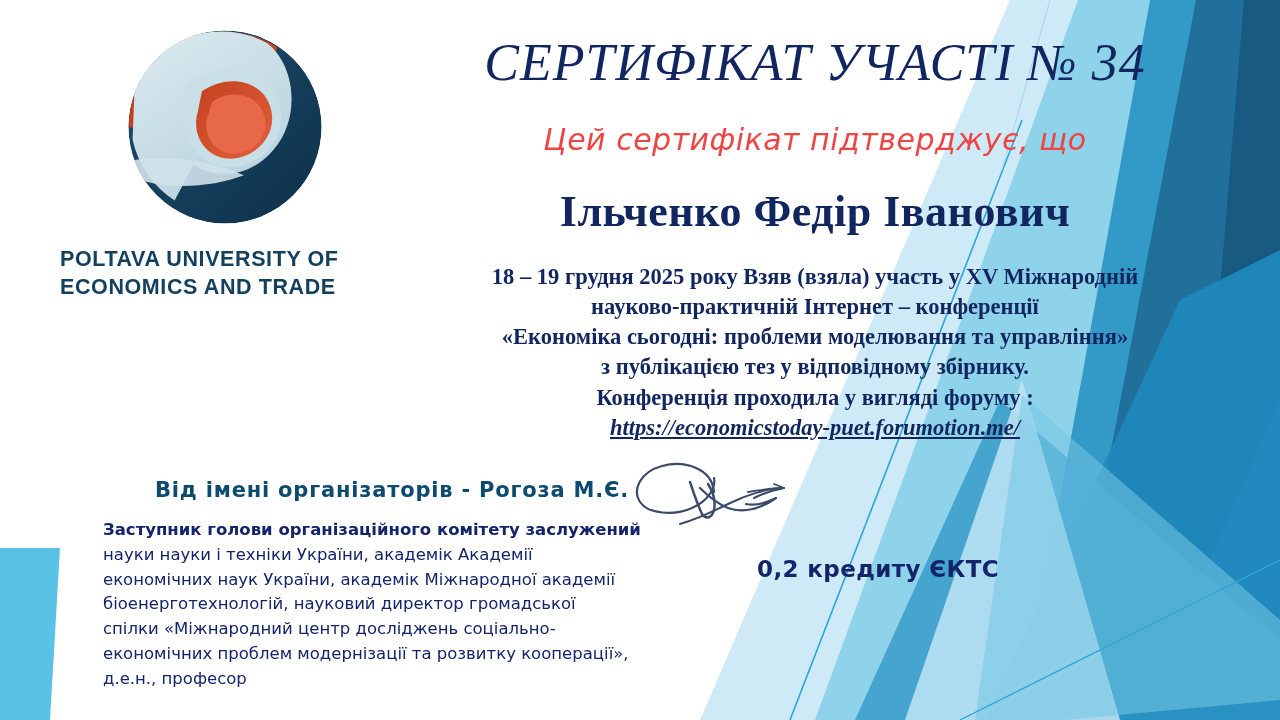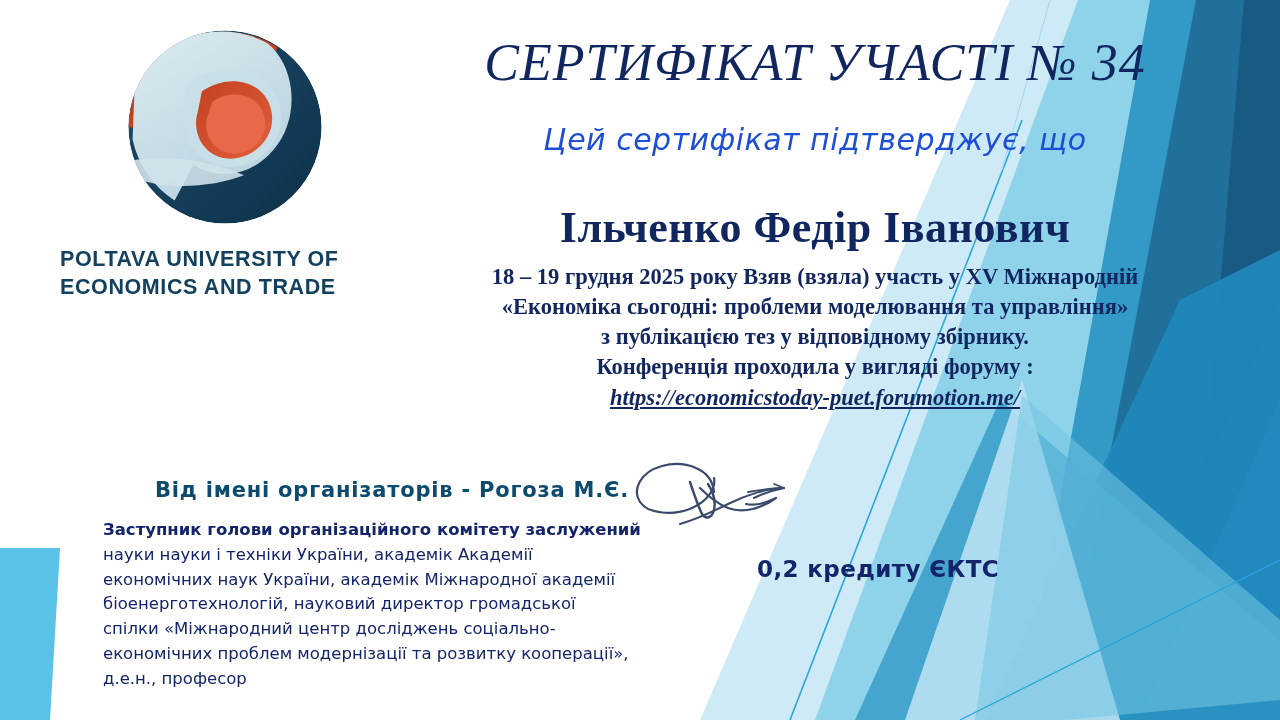--- a/index.html
+++ b/index.html
@@ -74,36 +74,35 @@
   #cert-subtitle {
     position: absolute;
     left: 420px;
     top: 122px;
     width: 790px;
     text-align: center;
     font-family: "DejaVu Sans", sans-serif;
     font-style: italic;
     font-size: 30px;
     letter-spacing: 0.5px;
-    color: #1d4ed8;
+    color: #ef4444;
     white-space: nowrap;
   }
   #recipient-name {
     position: absolute;
     left: 420px;
     top: 186px;
     width: 790px;
     text-align: center;
     font-family: "Liberation Serif", serif;
     font-weight: bold;
     font-size: 44px;
     letter-spacing: 0.5px;
     color: #11265F;
     white-space: nowrap;
-    margin-top: 16px;
   }
 
   
   #cert-body {
     position: absolute;
     left: 420px;
     top: 262px;
     width: 790px;
     text-align: center;
     font-family: "Liberation Serif", serif;
@@ -233,20 +232,21 @@
       <span>ECONOMICS AND TRADE</span>
     </div>
   </div>
 
   <div id="cert-title">СЕРТИФІКАТ УЧАСТІ № 34</div>
   <div id="cert-subtitle">Цей сертифікат підтверджує,  що</div>
   <div id="recipient-name">Ільченко Федір Іванович</div>
 
   <div id="cert-body">
     <span class="line">18 – 19 грудня 2025 року Взяв (взяла)  участь у  XV Міжнародній</span>
+    <span class="line">науково-практичній Інтернет – конференції</span>
     <span class="line">«Економіка сьогодні: проблеми моделювання та управління»</span>
     <span class="line">з публікацією тез у відповідному збірнику.</span>
     <span class="line">Конференція  проходила у вигляді форуму :</span>
     <a id="cert-url" href="#">https://economicstoday-puet.forumotion.me/</a>
   </div>
 
   <div id="organizer-line">Від імені організаторів -  Рогоза М.Є.</div>
 
   <svg id="signature-mark" viewBox="0 0 200 86">
     <g fill="none" stroke="#3A4A6B" stroke-linecap="round" stroke-linejoin="round">

